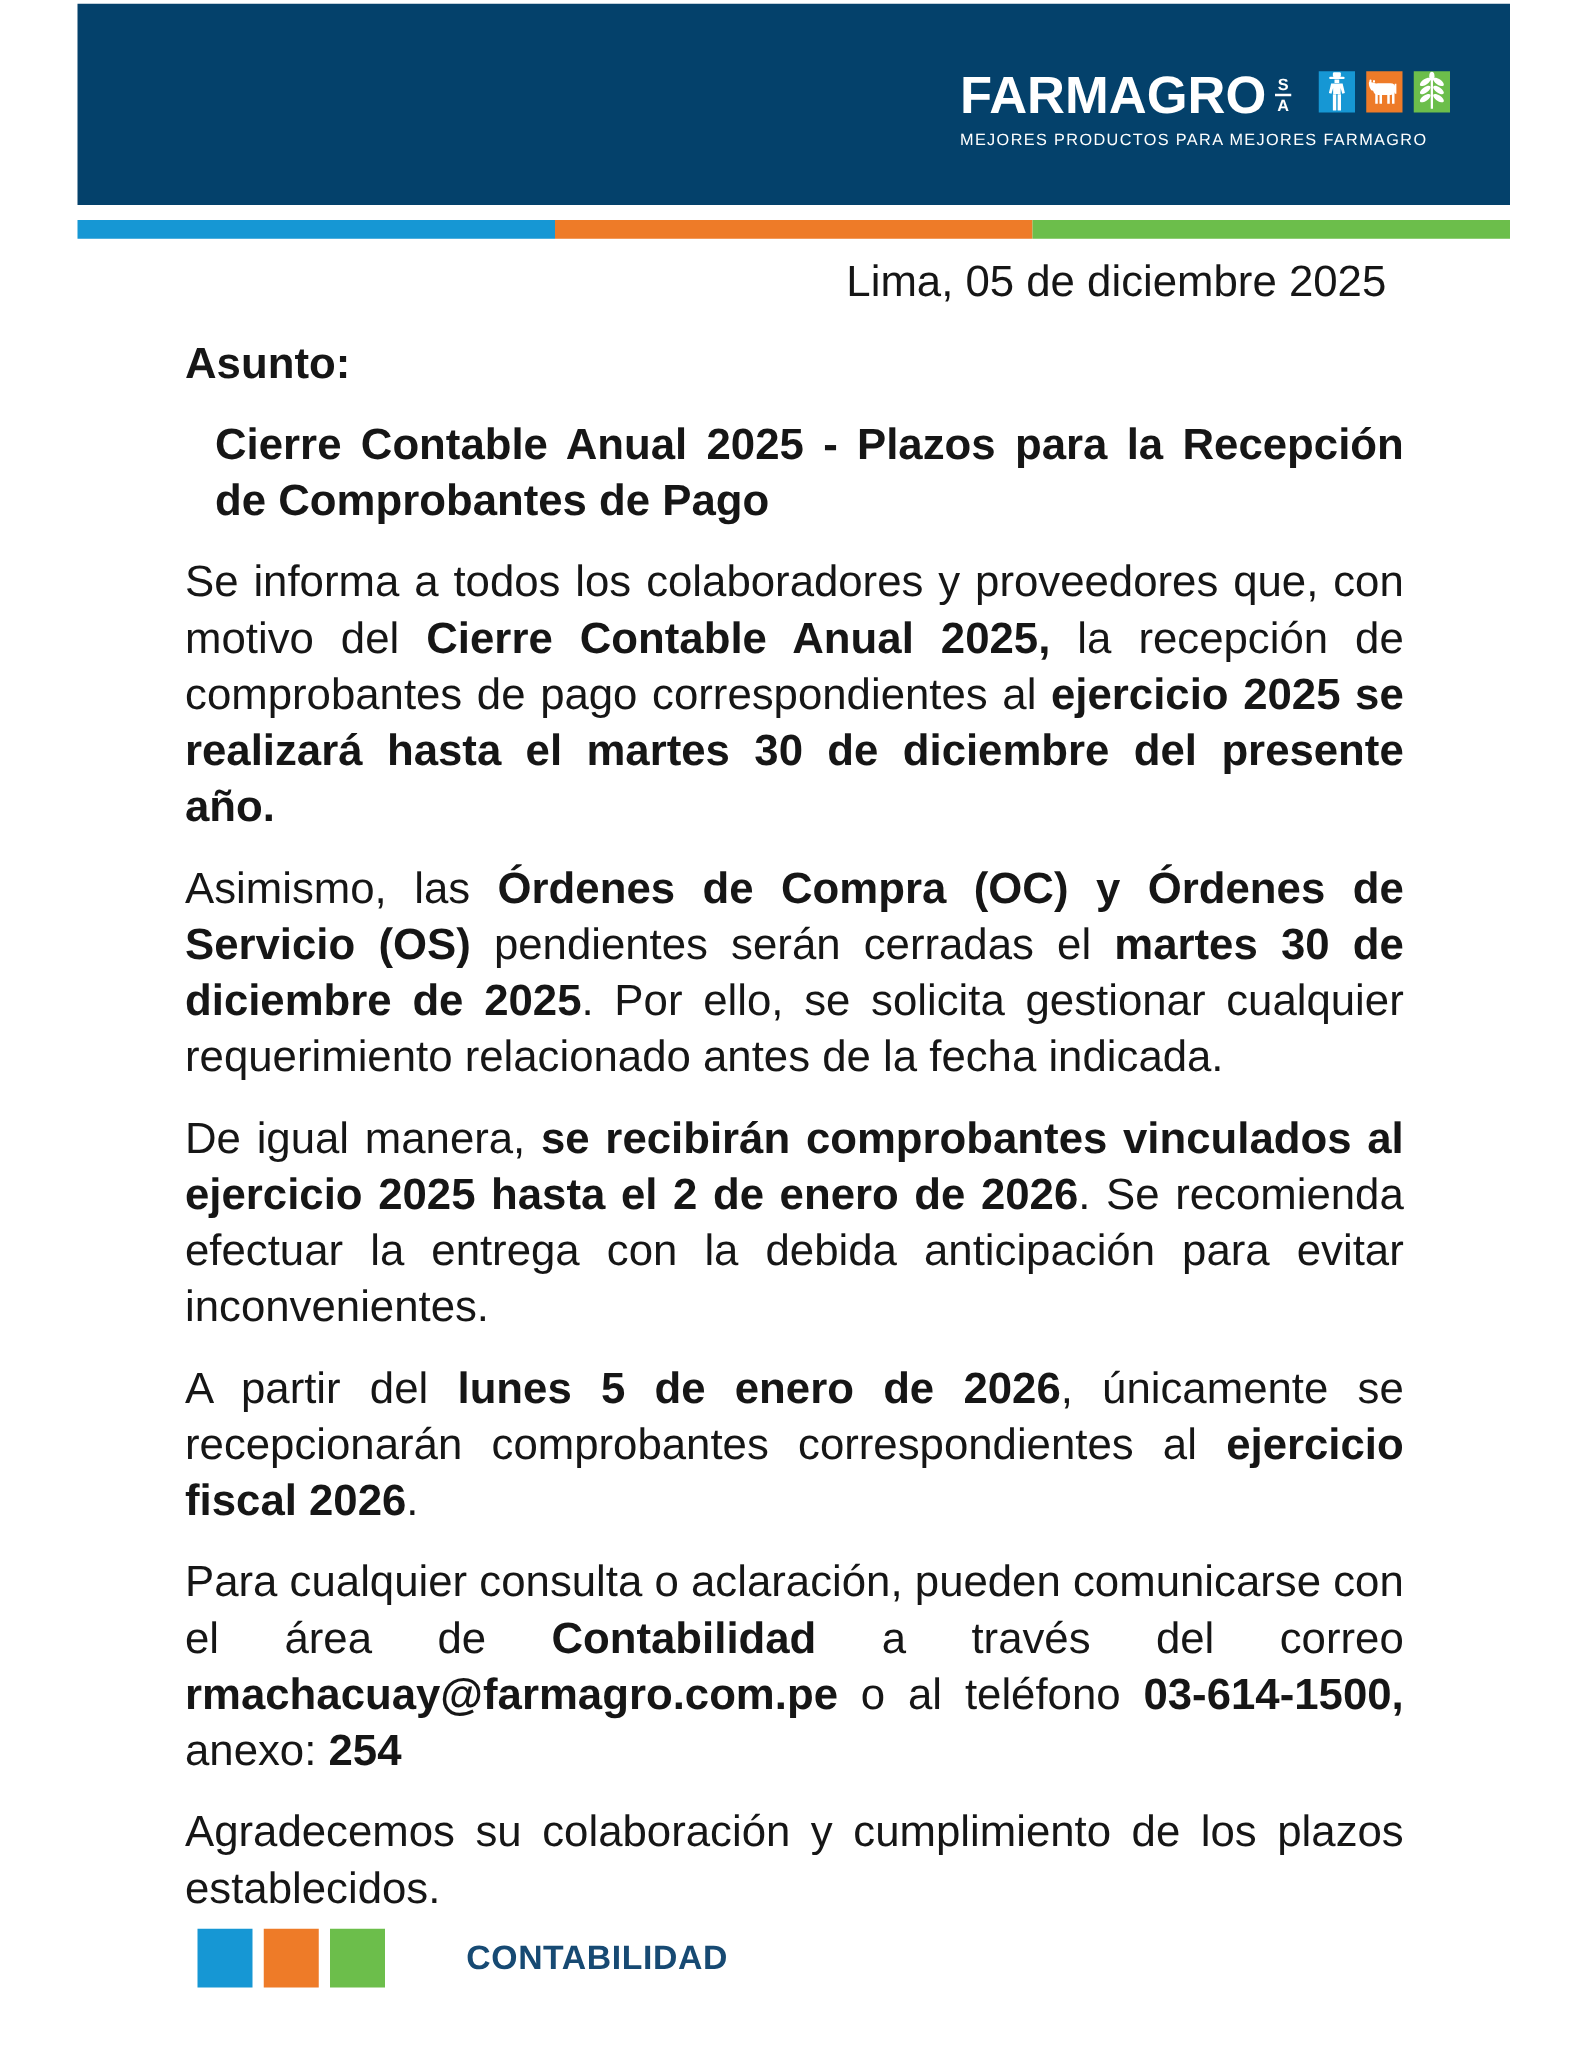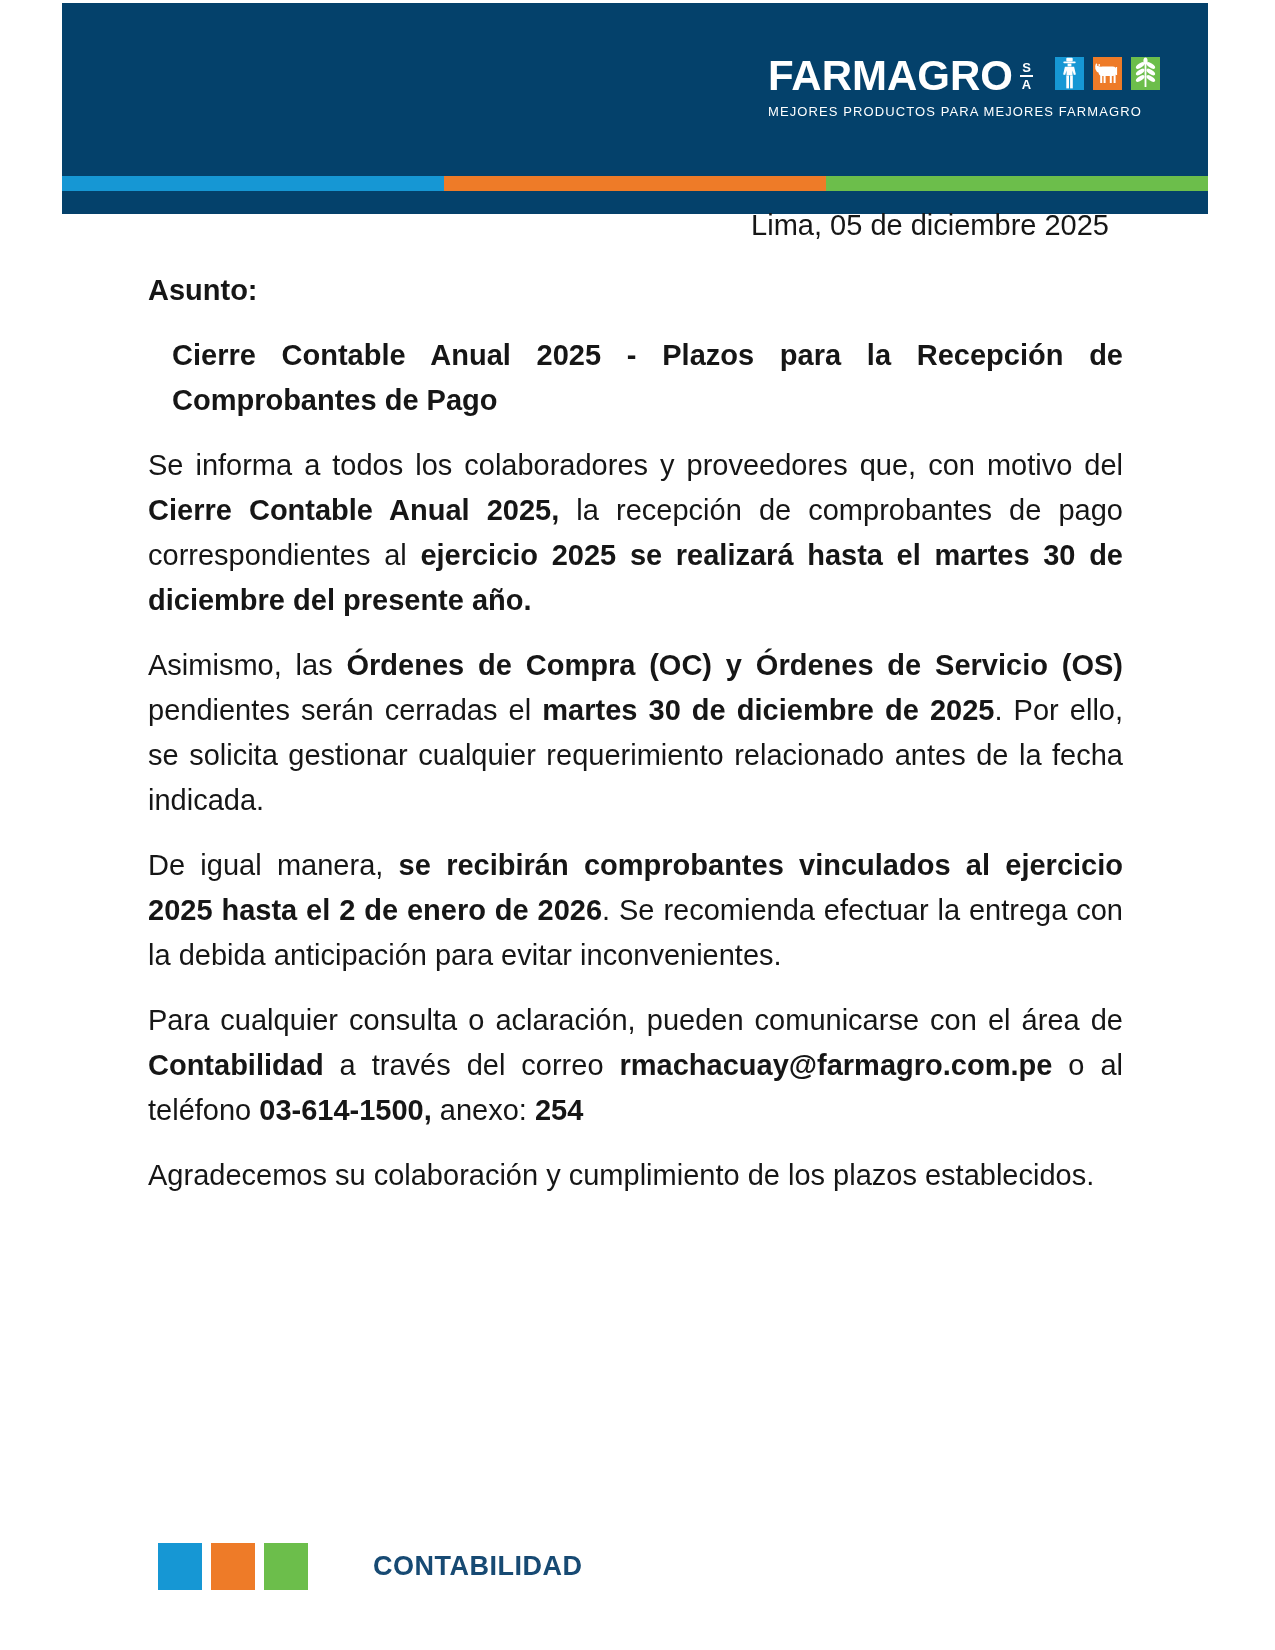--- a/index.html
+++ b/index.html
@@ -5,21 +5,21 @@
   html,body{margin:0;padding:0;background:#ffffff;}
   body{
     width:1275px;height:1650px;position:relative;overflow:hidden;
     font-family:"Liberation Sans","DejaVu Sans",sans-serif;
     color:#161616;
   }
   .page{position:absolute;inset:0;background:#ffffff;}
 
   
   .band{
-    position:absolute;left:62px;top:3px;width:1146px;height:211px;
+    position:absolute;left:62px;top:3px;width:1146px;height:161px;
     background:#04416b;
   }
   .stripe{
     position:absolute;left:62px;top:176px;width:1146px;height:15px;
     display:flex;
   }
   .stripe span{flex:1 1 0;height:100%;}
   .s-blue{background:#1697d4;}
   .s-orange{background:#ee7b28;}
   .s-green{background:#6cbe4b;}
@@ -45,21 +45,21 @@
   .sq.orange{background:#ee7b28;}
   .sq.green{background:#6cbe4b;}
   .tagline{
     color:#ffffff;font-size:13px;line-height:13px;letter-spacing:1.1px;
     margin-top:8px;white-space:nowrap;
   }
 
   
   .content{
     position:absolute;left:148px;top:191px;width:975px;
-    font-size:29px;line-height:45px;
+    font-size:35px;line-height:45px;
   }
   .content p{margin:20px 0 0 0;}
   p.date{margin-top:12px;text-align:right;padding-right:14px;}
   p.subject-label{font-weight:bold;}
   p.subject-title{font-weight:bold;text-align:justify;margin-left:24px;}
   p.just{text-align:justify;}
   .b{font-weight:bold;}
   p.closing{margin-top:60px;}
 
   
@@ -145,20 +145,21 @@
     <span class="s-green"></span>
   </div>
 
   <div class="content">
     <p class="date">Lima, 05 de diciembre 2025</p>
     <p class="subject-label">Asunto:</p>
     <p class="subject-title">Cierre Contable Anual 2025 - Plazos para la Recepción de Comprobantes de Pago</p>
     <p class="just"><span>Se informa a todos los colaboradores y proveedores que, con motivo del </span><span class="b">Cierre Contable Anual 2025,</span><span> la recepción de comprobantes de pago correspondientes al </span><span class="b">ejercicio 2025 se realizará hasta el martes 30 de diciembre del presente año.</span></p>
     <p class="just"><span>Asimismo, las </span><span class="b">Órdenes de Compra (OC) y Órdenes de Servicio (OS)</span><span> pendientes serán cerradas el </span><span class="b">martes 30 de diciembre de 2025</span><span>. Por ello, se solicita gestionar cualquier requerimiento relacionado antes de la fecha indicada.</span></p>
     <p class="just"><span>De igual manera, </span><span class="b">se recibirán comprobantes vinculados al ejercicio 2025 hasta el 2 de enero de 2026</span><span>. Se recomienda efectuar la entrega con la debida anticipación para evitar inconvenientes.</span></p>
+    <p class="just"><span>A partir del </span><span class="b">lunes 5 de enero de 2026</span><span>, únicamente se recepcionarán comprobantes correspondientes al </span><span class="b">ejercicio fiscal 2026</span><span>.</span></p>
     <p class="just"><span>Para cualquier consulta o aclaración, pueden comunicarse con el área de </span><span class="b">Contabilidad</span><span> a través del correo </span><span class="b">rmachacuay@farmagro.com.pe</span><span> o al teléfono </span><span class="b">03-614-1500,</span><span> anexo: </span><span class="b">254</span></p>
     <p class="just"><span>Agradecemos su colaboración y cumplimiento de los plazos establecidos.</span></p>
   </div>
 
   <div class="footer">
     <span class="f-squares">
       <span class="fsq blue"></span>
       <span class="fsq orange"></span>
       <span class="fsq green"></span>
     </span>

